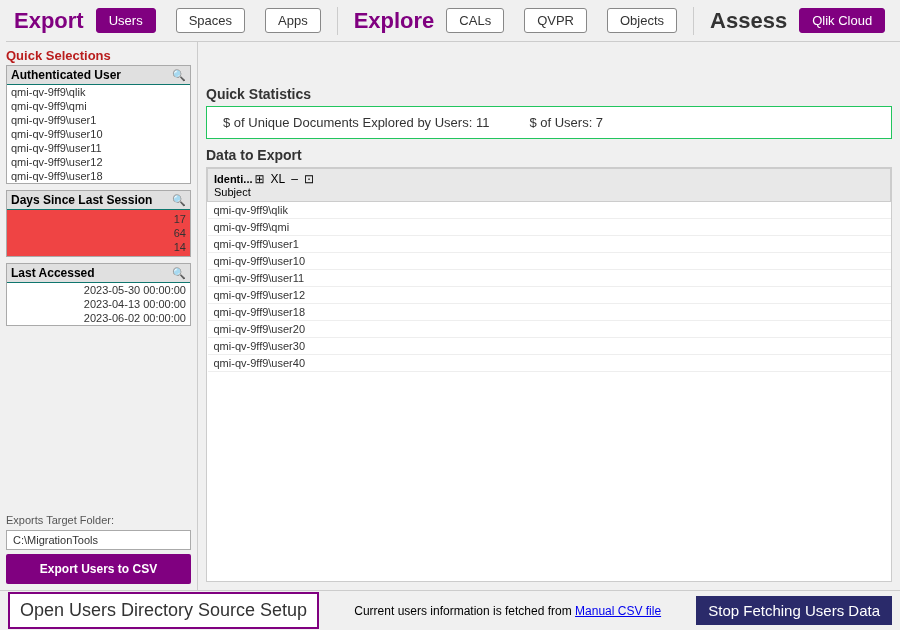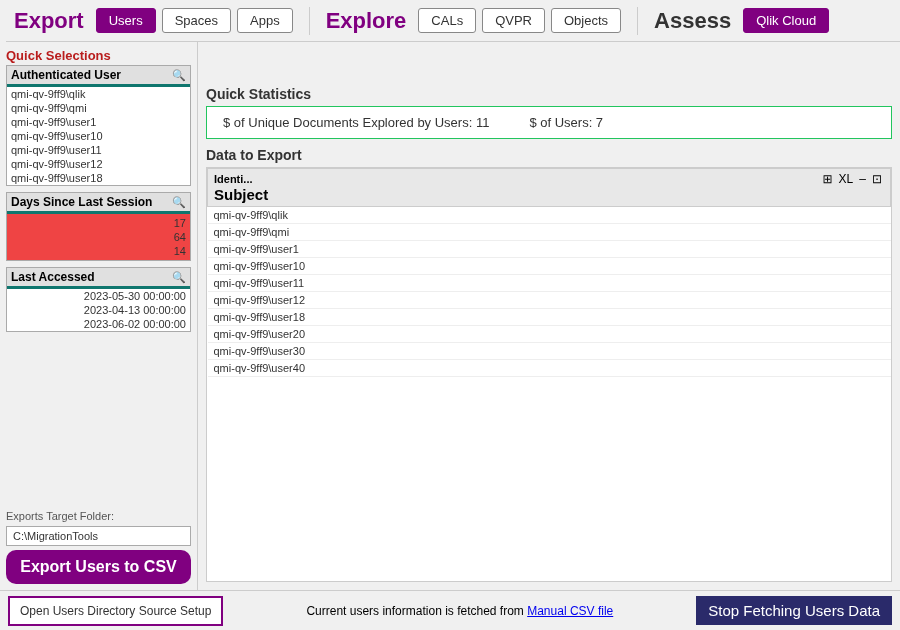--- a/index.html
+++ b/index.html
@@ -1,71 +1,71 @@
 <!DOCTYPE html>
 <html><head>
   <meta charset="utf-8">
   <style>
     * { box-sizing: border-box; margin: 0; padding: 0; }
     body { font-family: Arial, sans-serif; font-size: 12px; background: #f0f0f0; width: 900px; height: 630px; overflow: hidden; }
 
     
     .header { display: flex; align-items: center; background: #f0f0f0; padding: 4px 8px; gap: 12px; border-bottom: 1px solid #ccc; height: 42px; margin-left: 6px; }
-    .header-section { display: flex; align-items: flex-end; gap: 6px; }
+    .header-section { display: flex; align-items: flex-end; gap: 20px; }
     .header-label { font-size: 22px; font-weight: bold; color: #333; }
     .header-label.explore { color: #800080; }
     .header-label.assess { color: #333; }
     .header-label.export { color: #800080; }
     .nav-btn { padding: 4px 12px; border: 1px solid #888; border-radius: 3px; cursor: pointer; font-size: 13px; background: white; color: #333; }
     .nav-btn.active { background: #800080; color: white; border-color: #800080; }
     .nav-btn.qlik { background: #800080; color: white; border-color: #800080; }
     .header-sep { width: 1px; height: 28px; background: #ccc; margin: 0 4px; }
 
     
     .main { display: flex; height: calc(630px - 42px - 40px); }
 
     
     .left-panel { width: 198px; background: #f0f0f0; padding: 6px; border-right: 1px solid #ccc; display: flex; flex-direction: column; gap: 6px; overflow-y: auto; }
     .quick-selections-title { font-size: 13px; font-weight: bold; color: #b91c1c; margin-bottom: 2px; }
 
     .listbox { border: 1px solid #aaa; background: white; }
-    .listbox-header { display: flex; align-items: center; justify-content: space-between; background: #e0e0e0; padding: 2px 4px; border-bottom: 3px solid #0f766e; font-size: 12px; font-weight: bold; }
+    .listbox-header { display: flex; align-items: center; justify-content: space-between; background: #e0e0e0; padding: 2px 4px; border-bottom: 1px solid #0f766e; font-size: 12px; font-weight: bold; }
     .listbox-search { font-size: 11px; cursor: pointer; color: #555; }
     .listbox-items { }
     .listbox-item { padding: 1px 4px; font-size: 11px; color: #333; }
 
     .days-listbox { border: 1px solid #aaa; background: #ef4444; }
     .days-items { display: flex; flex-direction: column; align-items: flex-end; padding: 2px 4px; }
     .days-item { font-size: 11px; color: #333; padding: 1px 0; }
 
     
     .export-section { margin-top: auto; display: flex; flex-direction: column; gap: 4px; }
     .export-label { font-size: 11px; color: #555; }
     .export-folder { width: 100%; padding: 3px 6px; border: 1px solid #aaa; background: white; font-size: 11px; color: #333; }
-    .export-btn { width: 100%; padding: 8px; background: #800080; color: white; border: none; border-radius: 10px; font-size: 16px; font-weight: bold; cursor: pointer; }
+    .export-btn { width: 100%; padding: 8px; background: #800080; color: white; border: none; border-radius: 2px; font-size: 12px; font-weight: bold; cursor: pointer; }
 
     
     .right-panel { flex: 1; padding: 8px; display: flex; flex-direction: column; gap: 8px; }
 
     
     .quick-stats-title { font-size: 14px; font-weight: bold; color: #333; margin-bottom: 4px; margin-top: 36px; }
     .quick-stats-box { border: 1px solid #22c55e; background: white; padding: 8px 16px; display: flex; align-items: center; gap: 40px; }
     .stat-item { font-size: 13px; color: #333; }
 
     
     .data-export-title { font-size: 14px; font-weight: bold; color: #333; margin-bottom: 4px; }
     .data-table-container { border: 1px solid #ccc; background: white; flex: 1; overflow: auto; }
     .data-table { width: 100%; border-collapse: collapse; }
     .data-table th { background: #e8e8e8; border: 1px solid #ccc; padding: 3px 6px; font-size: 11px; text-align: left; }
     .data-table td { border-bottom: 1px solid #eee; padding: 2px 6px; font-size: 11px; color: #333; }
-    .col-header { display: flex; align-items: center; justify-content: space-between; }
+    .col-header { display: flex; align-items: center; justify-content: flex-start; }
 
     
     .footer { height: 40px; display: flex; align-items: center; justify-content: space-between; background: #f0f0f0; border-top: 1px solid #ccc; padding: 0 8px; }
-    .footer-left-btn { padding: 6px 10px; border: 2px solid #800080; background: white; color: #333; font-size: 12px; cursor: pointer; }
+    .footer-left-btn { padding: 6px 10px; border: 2px solid #800080; background: white; color: #333; font-size: 18px; cursor: pointer; }
     .footer-right-btn { padding: 6px 12px; background: #2a2a6a; color: white; border: none; font-size: 15px; cursor: pointer; }
 
     .table-header-row th { vertical-align: middle; }
     .icon-btn { background: none; border: none; cursor: pointer; font-size: 12px; padding: 0 2px; }
   </style>
 </head>
 <body>
 
 <div class="header">
   <span class="header-label export">Export</span>
@@ -159,21 +159,21 @@
               <th>
                 <div class="col-header">
                   <span>Identi...</span>
                   <span style="display:flex;gap:2px;">
                     <button class="icon-btn">⊞</button>
                     <button class="icon-btn">XL</button>
                     <button class="icon-btn">–</button>
                     <button class="icon-btn">⊡</button>
                   </span>
                 </div>
-                <div style="font-weight:bold;font-size:15px;">Subject</div>
+                <div style="font-weight:normal;font-size:11px;">Subject</div>
               </th>
             </tr>
           </thead>
           <tbody>
           <tr>
                 <td>qmi-qv-9ff9\qlik</td>
               </tr>
               <tr>
                 <td>qmi-qv-9ff9\qmi</td>
               </tr>

